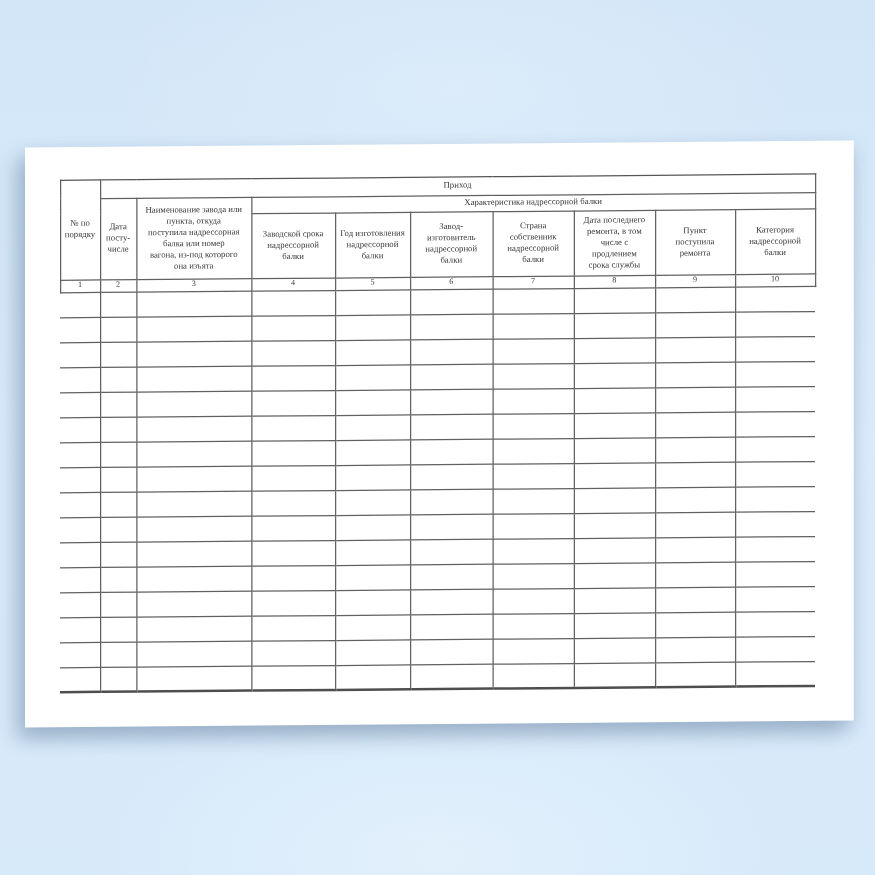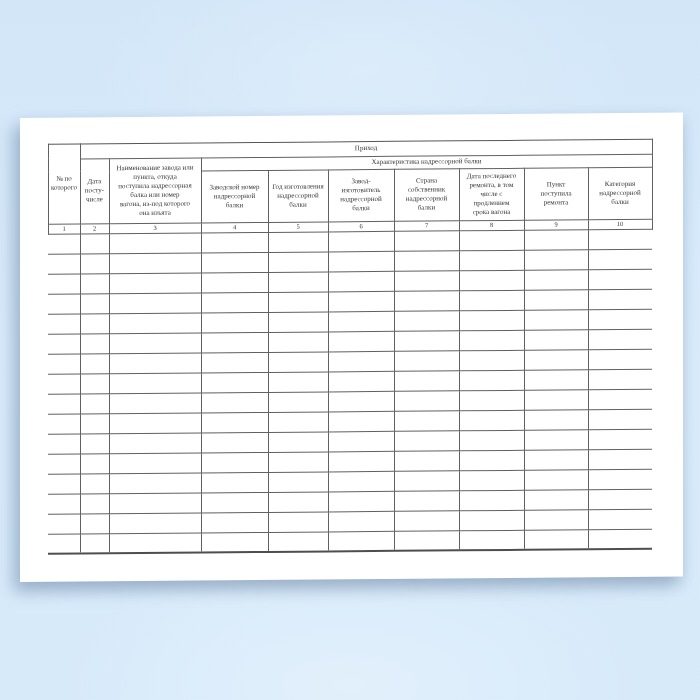--- a/index.html
+++ b/index.html
@@ -65,55 +65,55 @@
           <col style="width:60px">
           <col style="width:66px">
         <col style="width:65px">
           <col style="width:65px">
           <col style="width:64px">
         <col style="width:64px">
       </colgroup>
       <thead>
         <tr class="r-band1">
           <th rowspan="3">№ по
-которого</th>
+порядку</th>
           <th colspan="9">Приход</th>
         </tr>
         <tr class="r-band2">
           <th rowspan="2">Дата
 посту-
 числе</th>
           <th rowspan="2">Наименование завода или
 пункта, откуда
 поступила надрессорная
 балка или номер
 вагона, из-под которого
 она изъята</th>
           <th colspan="7">Характеристика надрессорной балки</th>
         </tr>
         <tr class="r-cols">
-          <th>Заводской номер
+          <th>Заводской срока
 надрессорной
 балки</th>
           <th>Год изготовления
 надрессорной
 балки</th>
           <th>Завод-
 изготовитель
 надрессорной
 балки</th>
           <th>Страна
 собственник
 надрессорной
 балки</th>
           <th>Дата последнего
 ремонта, в том
 числе с
 продлением
-срока вагона</th>
+срока службы</th>
           <th>Пункт
 поступила
 ремонта</th>
           <th>Категория
 надрессорной
 балки</th>
         </tr>
         <tr class="r-nums">
           <td>1</td>
           <td>2</td>

